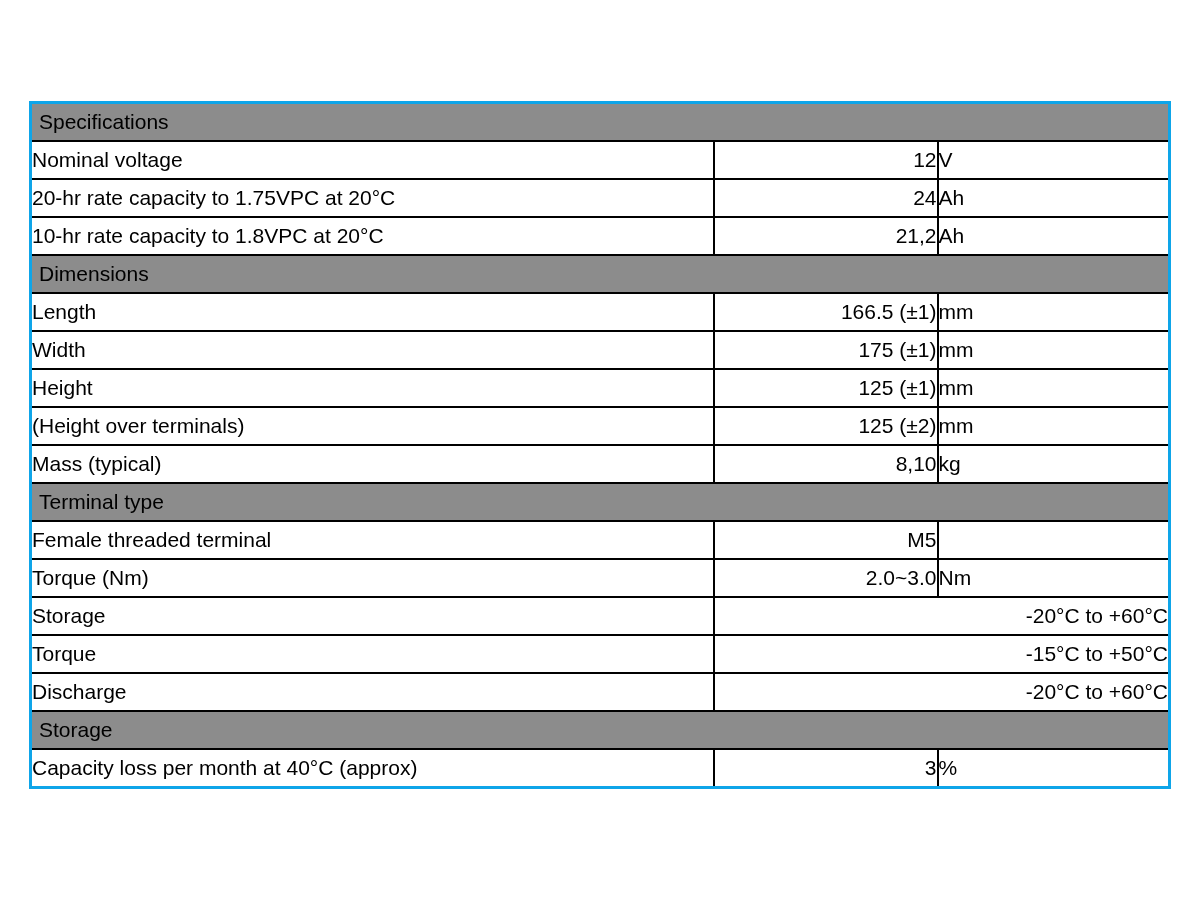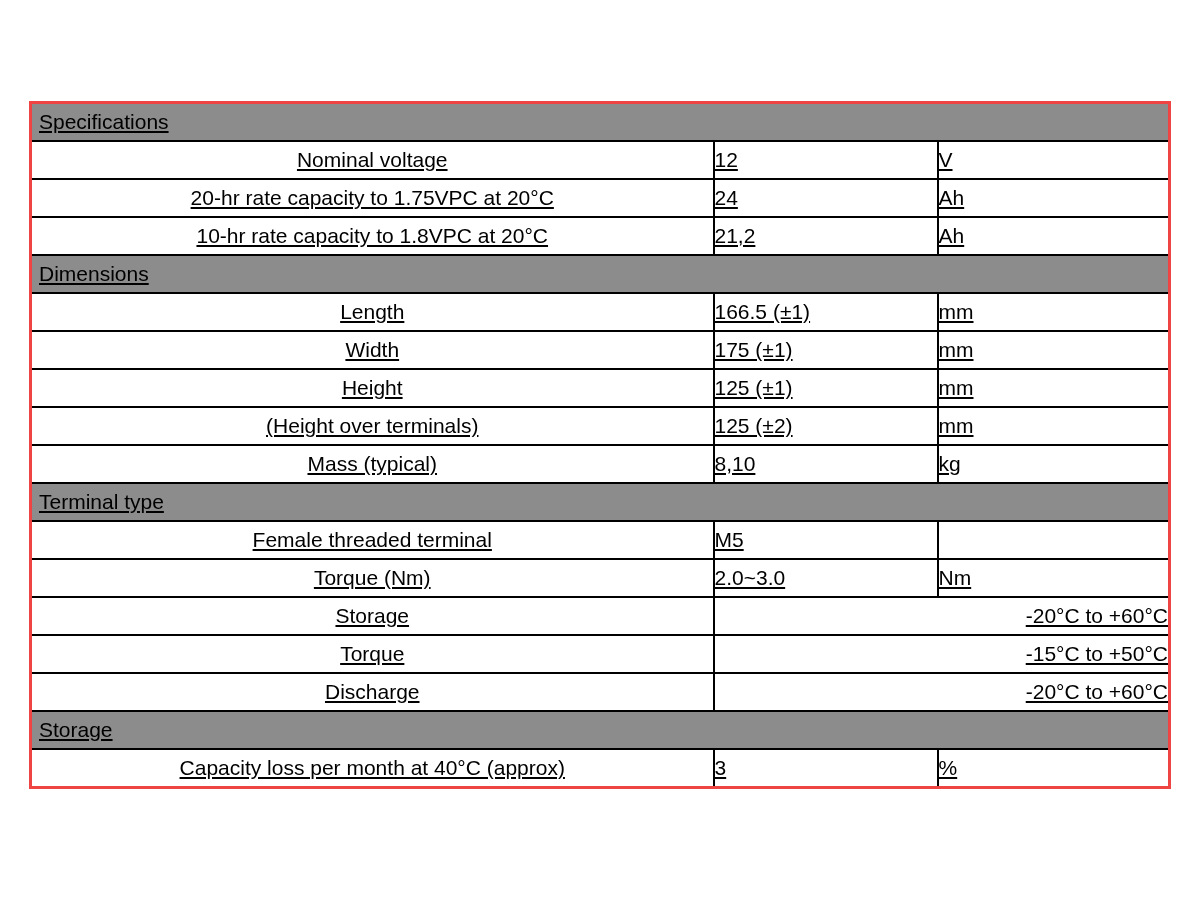--- a/index.html
+++ b/index.html
@@ -19,22 +19,21 @@
     position: absolute;
     left: 29px;
     top: 101px;
     width: 1139px;
   }
 
   table.spec-table {
     width: 100%;
     border-collapse: collapse;
     table-layout: fixed;
-    border: 3px solid #ef4444;
-    text-decoration: underline;
+    border: 3px solid #0ea5e9;
   }
 
   table.spec-table col.col-label  { width: 683px; }
   table.spec-table col.col-value  { width: 224px; }
   table.spec-table col.col-unit   { width: 232px; }
 
   tr.section-row > th {
     background: #8c8c8c;
     font-weight: normal;
     text-align: left;
@@ -48,25 +47,25 @@
   tr.data-row > td {
     border: 2px solid #000000;
     font-size: 21px;
     line-height: 1;
     padding: 7px 0 8px 0;
     height: 20px;
     background: #ffffff;
   }
 
   td.cell-label {
-    text-align: center;
+    text-align: left;
     padding-left: 7px;
   }
   td.cell-value {
-    text-align: left;
+    text-align: right;
   }
   td.cell-unit {
     text-align: left;
     padding-left: 7px;
   }
   td.cell-span {
     text-align: right;
   }
 </style>
 </head>

